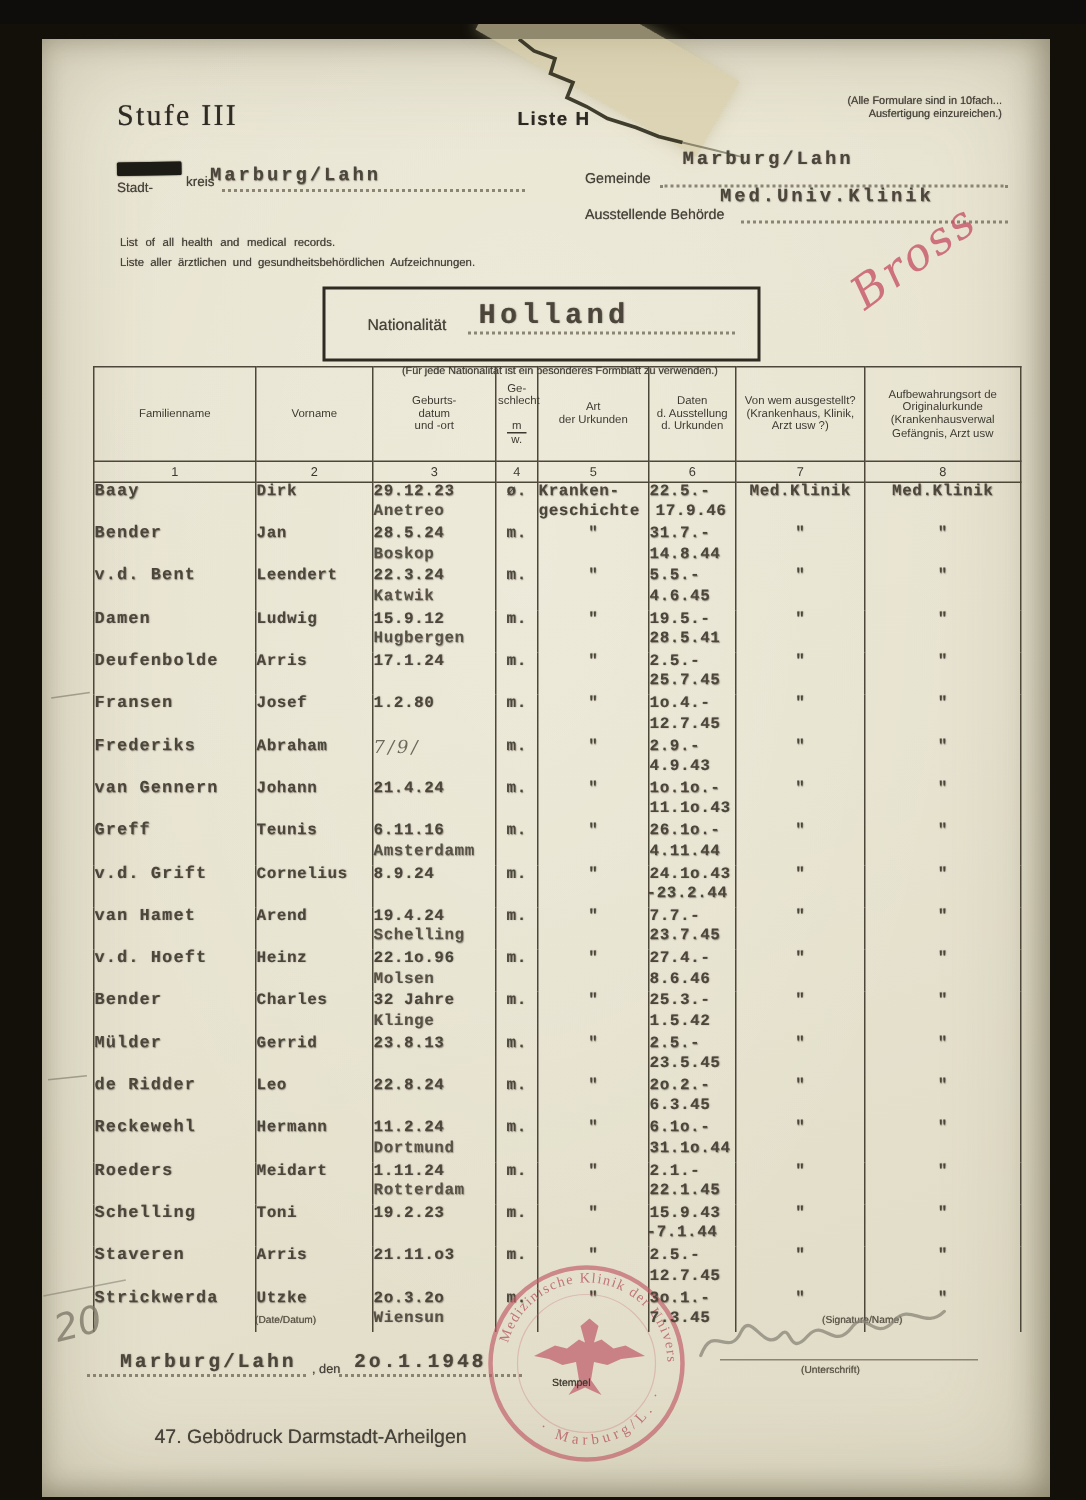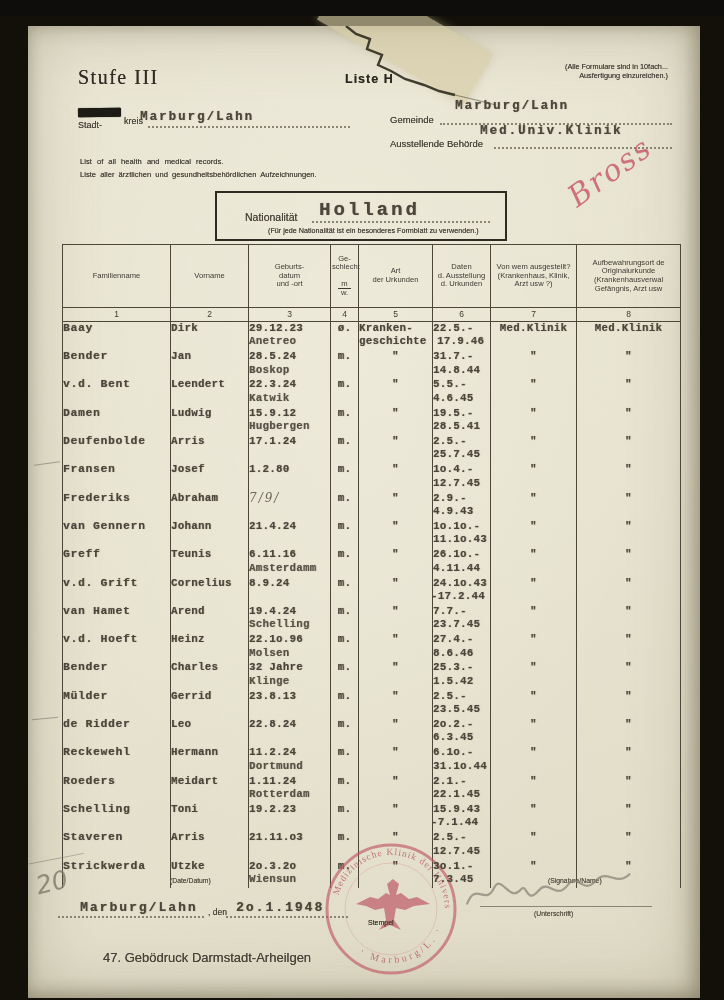--- a/index.html
+++ b/index.html
@@ -99,21 +99,21 @@
     <div class="dotl" style="left:466px;top:121px;width:178px;"></div>
     <div class="typed" style="left:452px;top:98px;font-size:12.5px;letter-spacing:2px;">Med.Univ.Klinik</div>
 
     <div class="printed" style="left:52px;top:131px;font-size:7.6px;word-spacing:3px;">List of all health and medical records.</div>
     <div class="printed" style="left:52px;top:144px;font-size:7.6px;word-spacing:2px;">Liste aller ärztlichen und gesundheitsbehördlichen Aufzeichnungen.</div>
 
     <div id="natbox">
       <div class="printed" style="left:28px;top:18px;font-size:10.5px;">Nationalität</div>
       <div class="dotl" style="left:95px;top:28px;width:178px;"></div>
       <div class="typed" style="left:102px;top:6px;font-size:19px;letter-spacing:3px;">Holland</div>
-      <div class="printed" style="left:14px;top:33px;font-size:7.2px;white-space:nowrap;padding-left:37px;">(Für jede Nationalität ist ein besonderes Formblatt zu verwenden.)</div>
+      <div class="printed" style="left:14px;top:49px;font-size:7.2px;white-space:nowrap;padding-left:37px;">(Für jede Nationalität ist ein besonderes Formblatt zu verwenden.)</div>
     </div>
 
     <div id="red-note">Bross</div>
 
     <table id="doc-table">
       <colgroup>
         <col class="c1">
           <col class="c2">
           <col class="c3">
           <col class="c4">
@@ -349,21 +349,21 @@
           <div class="bd">8.9.24</div>
               <div class="bp"></div>
             </td>
         <td class="cell f-sex"><span class="v">m.</span></td>
         <td class="cell f-art">
           <div class="a1">"</div>
               <div class="a2 nowrapover"></div>
             </td>
         <td class="cell f-date">
           <div class="dt1 nowrapover">24.1o.43</div>
-              <div class="dt2 nowrapover">-17.2.44</div>
+              <div class="dt2 nowrapover">-23.2.44</div>
             </td>
         <td class="cell f-issuer"><span class="v nowrapover">"</span></td>
         <td class="cell f-storage"><span class="v nowrapover">"</span></td>
       </tr>
 
       <tr class="data-row row-10">
         <td class="cell f-family"><span class="v">van Hamet</span></td>
         <td class="cell"><span class="v">Arend</span></td>
         <td class="cell f-birth">
           <div class="bd">19.4.24</div>

